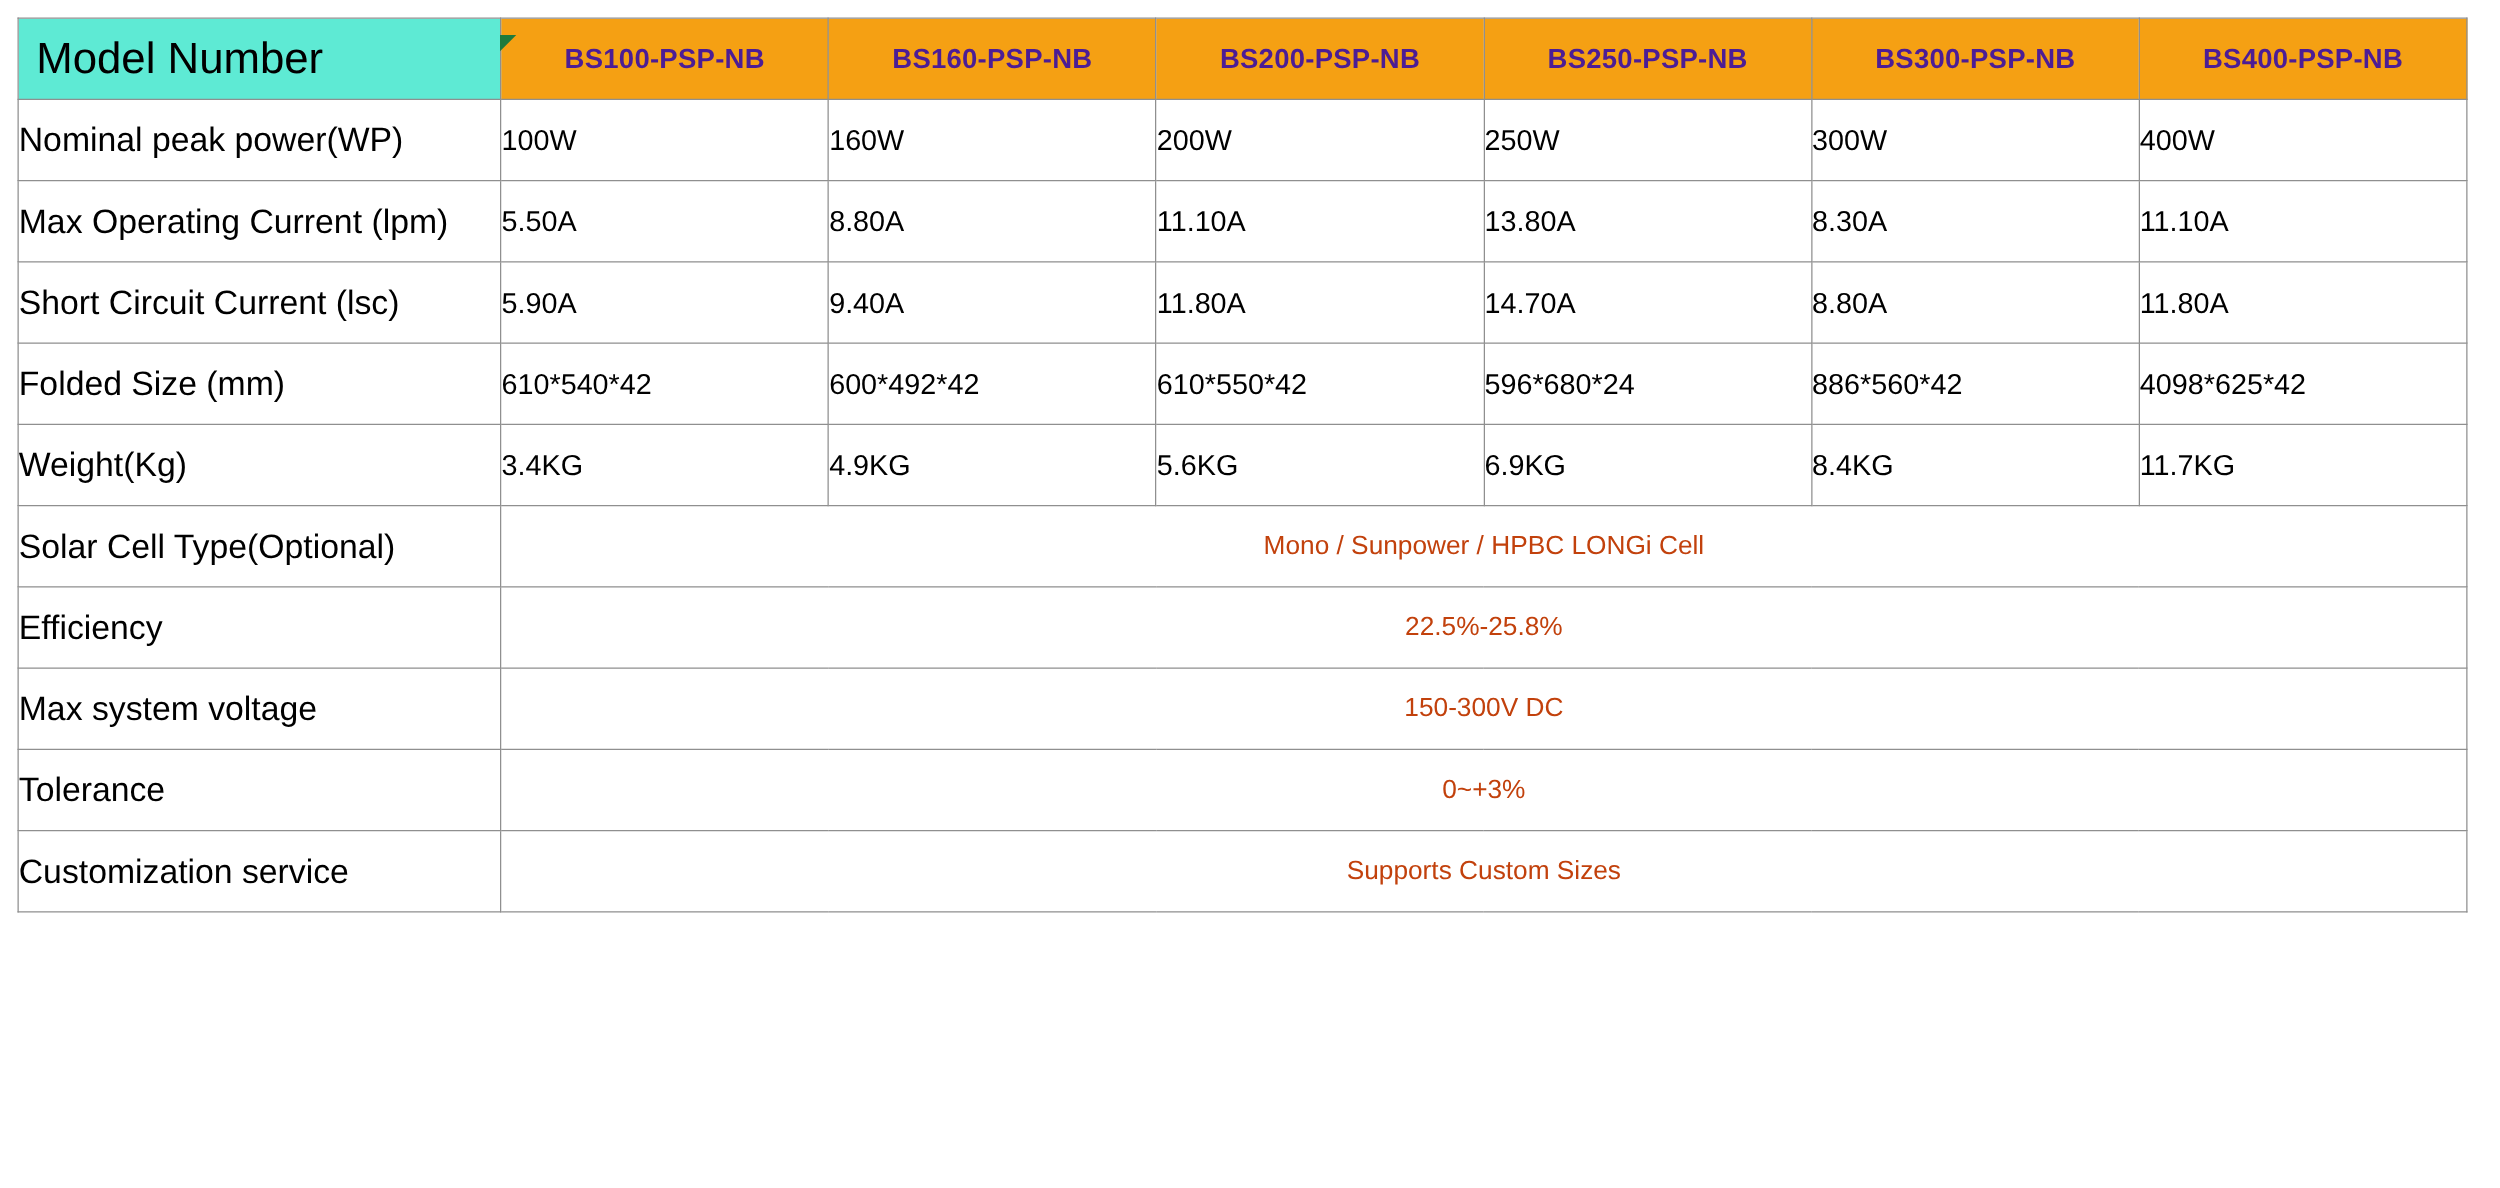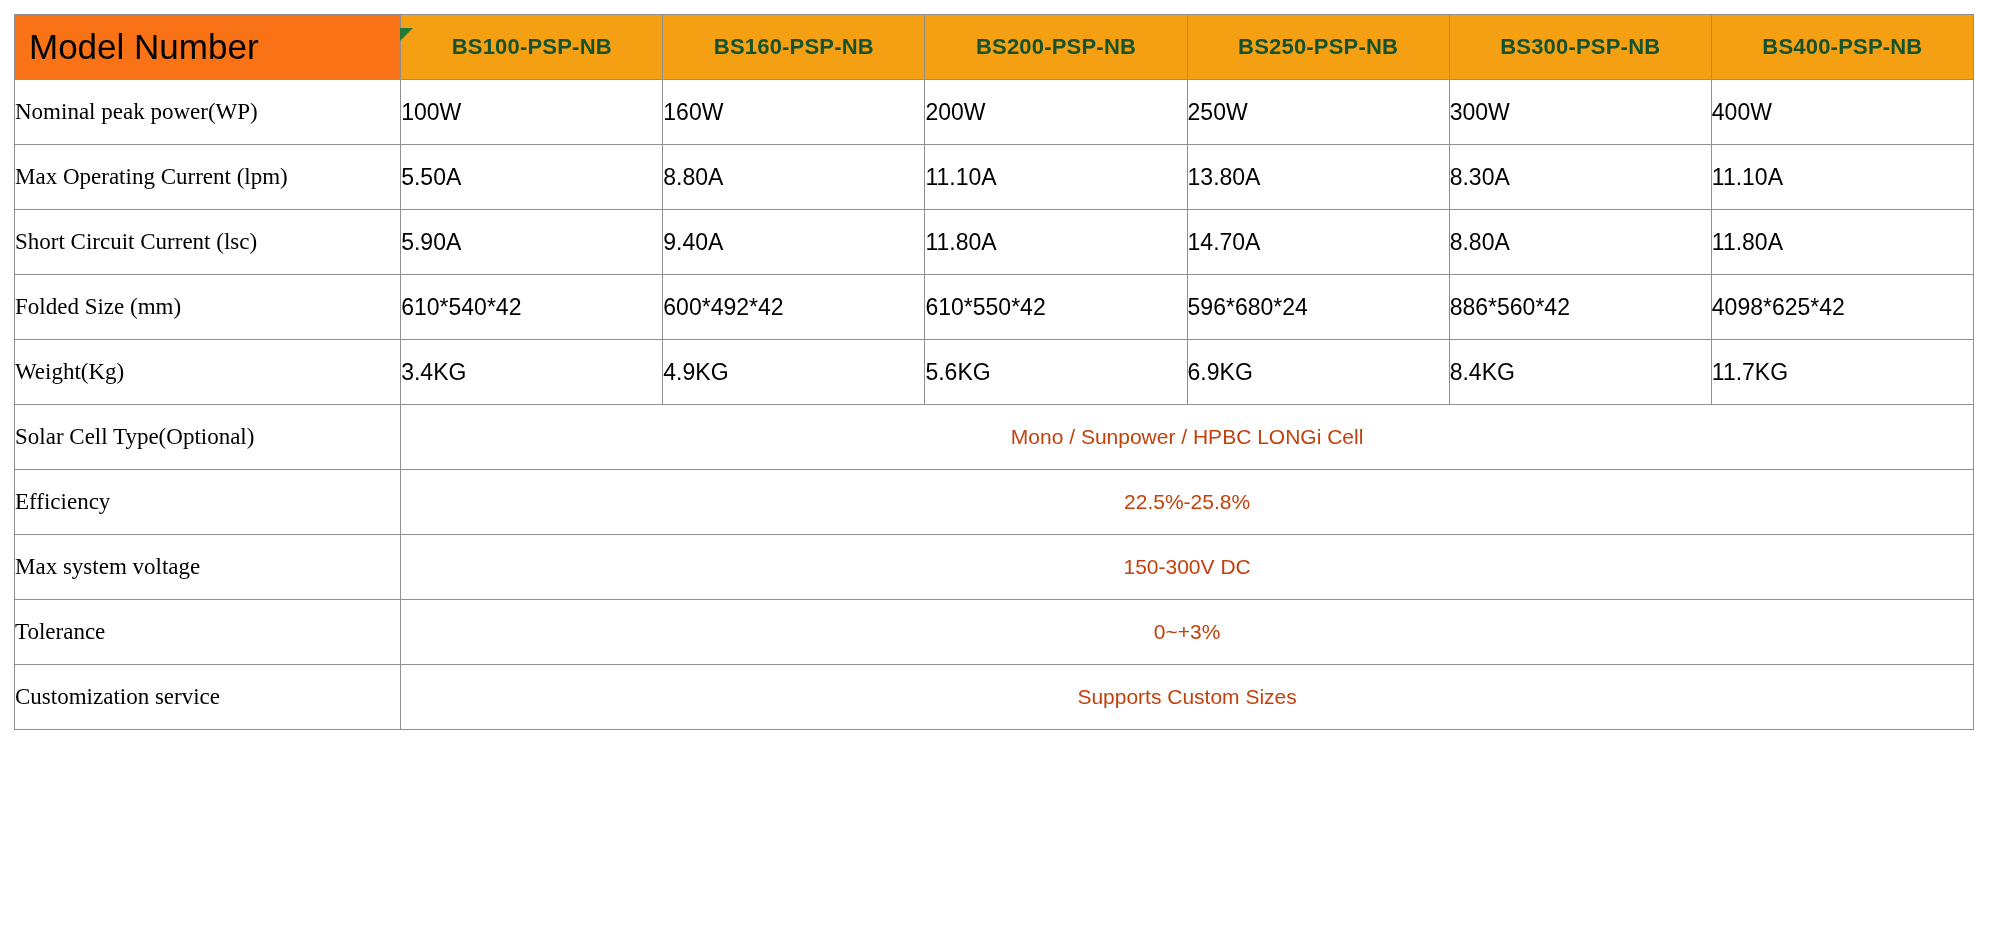--- a/index.html
+++ b/index.html
@@ -29,45 +29,44 @@
     border: 1px solid #8f8f8f;
     padding: 0;
     vertical-align: middle;
     background: #ffffff;
   }
   
   col.c-label { width: 386px; }
   col.c-data  { width: 262px; }
 
   thead th.header-label {
-    background: #f97316;
+    background: #5eead4;
     color: #000000;
     text-align: left;
     font-size: 35px;
     font-weight: normal;
     padding-left: 14px;
     height: 64px;
     line-height: 1.1;
   }
   thead th.header-model {
     background: #f5a013;
-    color: #14532d;
+    color: #4c1d95;
     text-align: center;
     font-size: 22px;
     font-weight: bold;
     height: 64px;
     letter-spacing: 0.2px;
   }
   td.row-label {
     text-align: left;
-    font-size: 23px;
+    font-size: 27px;
     color: #000000;
     padding-left: 12px;
     height: 64px;
-    font-family: Liberation Serif, serif;
   }
   td.cell {
     text-align: left;
     font-size: 23px;
     color: #000000;
     height: 64px;
   }
   td.cell-span {
     text-align: center;
     font-size: 21px;

